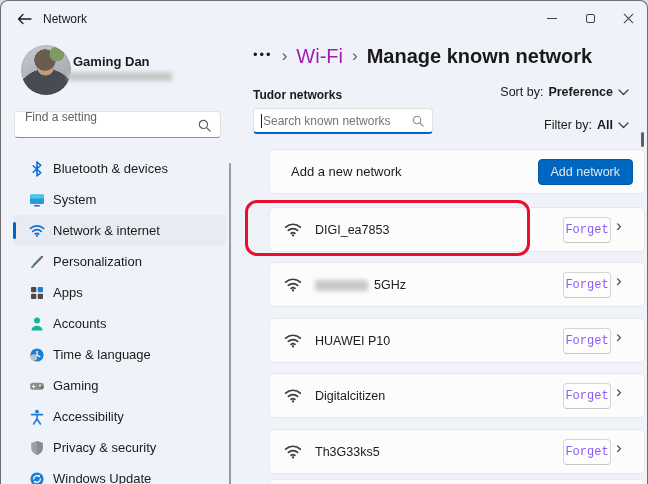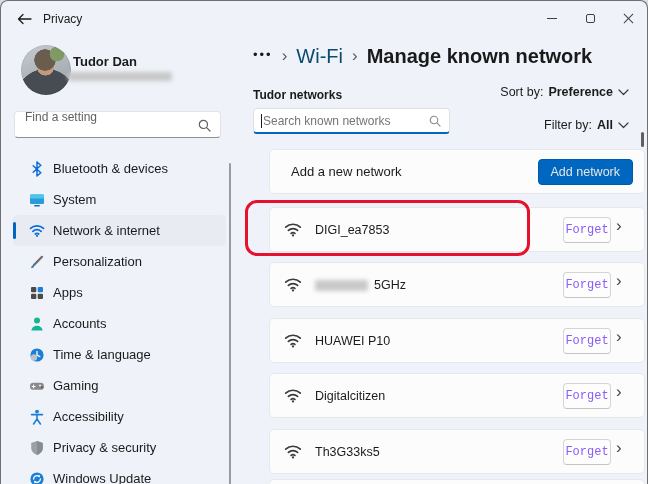--- a/index.html
+++ b/index.html
@@ -45,24 +45,24 @@
   .nav-item.selected { background:#e8ecf2; }
   .nav-item.selected .accent-bar { position:absolute; left:0px; top:7px; width:3px; height:17px; border-radius:2px; background:#0067c0; }
   .nav-icon { position:absolute; left:16px; width:16px; height:16px; display:flex; align-items:center; justify-content:center; }
   .nav-label { position:absolute; left:40px; font-size:13px; white-space:nowrap; }
   .side-scroll { position:absolute; left:228px; top:126px; width:2px; height:322px; background:#9b9b9b; border-radius:1px; }
   
   .main { position:absolute; left:248px; top:36px; right:0; bottom:0; }
   .breadcrumb { position:absolute; left:4px; top:8px; display:flex; align-items:center; gap:9px; white-space:nowrap; }
   .crumb-ellipsis { font-size:13px; letter-spacing:2px; color:#1b1b1b; cursor:pointer; padding-bottom:4px; }
   .crumb-sep { font-size:17px; color:#5a5a5a; padding-bottom:2px; }
-  .crumb-parent { font-size:20px; color:#0c4a6e; cursor:pointer; }
+  .crumb-parent { font-size:20px; color:#a21caf; cursor:pointer; }
   .crumb-current { font-size:20px; font-weight:bold; color:#1a1a1a; }
   .section-label { position:absolute; left:4px; top:51px; font-size:12px; font-weight:bold; }
-  .net-search { position:absolute; left:4px; top:71px; width:197px; height:26px; background:#ffffff; border:1px solid #e0e0e0; border-bottom:2px solid #0067c0; border-radius:4px; }
+  .net-search { position:absolute; left:4px; top:71px; width:180px; height:26px; background:#ffffff; border:1px solid #e0e0e0; border-bottom:2px solid #0067c0; border-radius:4px; }
   .net-search input { position:absolute; left:0; top:0; width:100%; height:100%; border:none; outline:none; background:transparent; font-family:"Liberation Sans", sans-serif; font-size:12px; color:#1b1b1b; padding:0 26px 0 9px; }
   .net-search input::placeholder { color:#757575; }
   .caret { position:absolute; left:7px; top:5px; width:1px; height:14px; background:#1b1b1b; }
   .net-search-icon { position:absolute; right:8px; top:6px; }
   .sort-row { position:absolute; right:18px; display:flex; align-items:center; gap:5px; font-size:12.5px; color:#1b1b1b; cursor:pointer; white-space:nowrap; }
   .sort-row b { font-weight:bold; }
   .card { position:absolute; left:20px; width:376px; height:45px; background:#fcfcfd; border:1px solid #e6e8ec; border-radius:5px; }
   .add-label { position:absolute; left:21px; top:0; height:45px; line-height:43px; font-size:13px; }
   .add-btn { position:absolute; right:11px; top:9px; height:26px; padding:0 12px; background:#0067c0; border:1px solid #005ba9; border-radius:4px; color:#e5e5e5; font-family:"Liberation Sans", sans-serif; font-size:12.5px; cursor:pointer; }
   .wifi-glyph { position:absolute; left:14px; top:14px; }
@@ -78,37 +78,37 @@
 <body>
 
 <div class="window">
 
   <div class="titlebar">
     <div class="back-btn">
       <svg width="15" height="12" viewBox="0 0 15 12">
         <path d="M14 6 H1.5 M6 1.5 L1.5 6 L6 10.5" stroke="#1b1b1b" stroke-width="1.3" fill="none" stroke-linecap="round" stroke-linejoin="round"></path>
       </svg>
     </div>
-    <div class="app-title">Privacy</div>
+    <div class="app-title">Network</div>
     <div class="win-controls">
       <div class="win-btn">
           <div class="glyph-min"></div>
         </div>
       <div class="win-btn">
           <div class="glyph-max"></div>
         </div>
       <div class="win-btn">
           <div class="glyph-close"></div>
         </div>
     </div>
   </div>
 
   <div class="sidebar">
     <div class="avatar"></div>
-    <div class="profile-name">Tudor Dan</div>
+    <div class="profile-name">Gaming Dan</div>
     <div class="email-redact"></div>
 
     <div class="find-box">
       <input type="text" placeholder="Find a setting" style="">
       <svg class="find-search-icon" width="13" height="13" viewBox="0 0 13 13">
         <circle cx="5.4" cy="5.4" r="4.1" fill="none" stroke="#5f5f5f" stroke-width="1.2"></circle>
         <path d="M8.6 8.6 L12 12" stroke="#5f5f5f" stroke-width="1.2" stroke-linecap="round"></path>
       </svg>
     </div>
 

